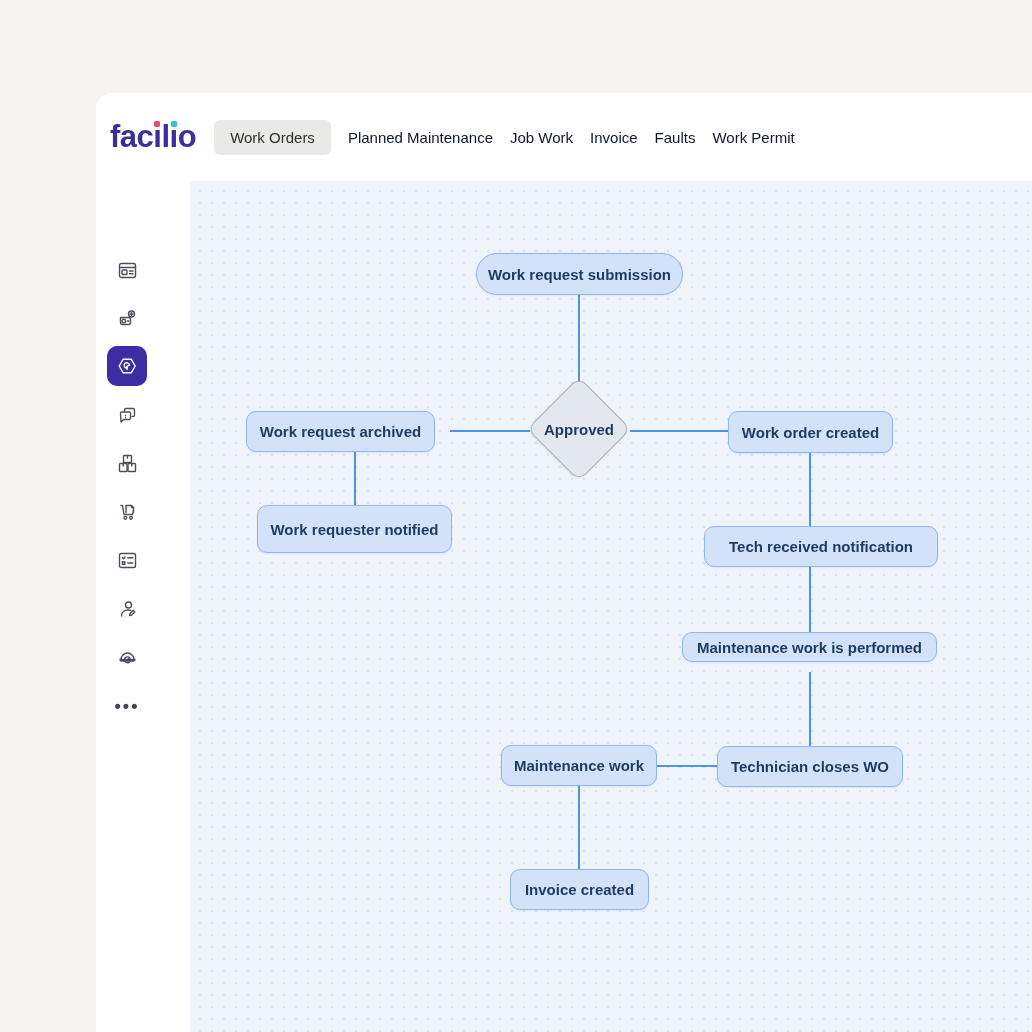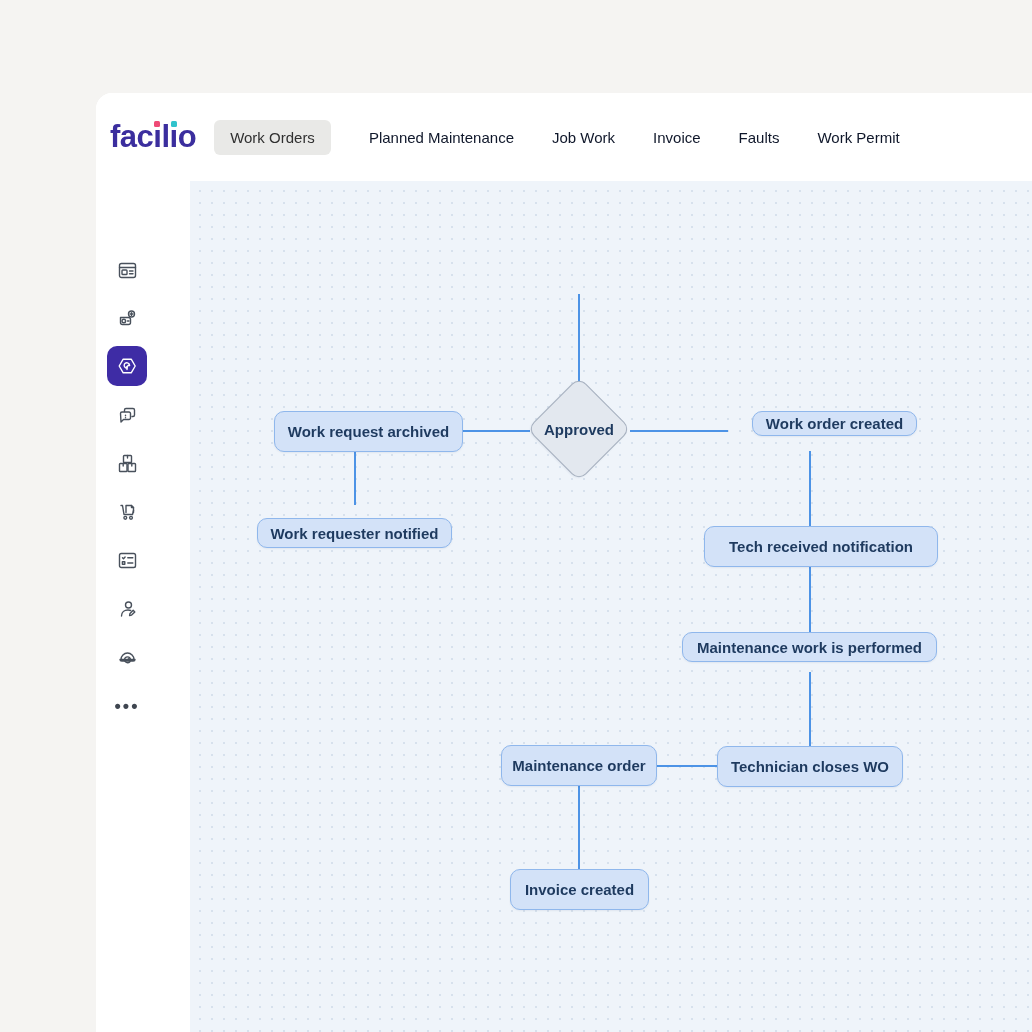--- a/index.html
+++ b/index.html
@@ -32,21 +32,21 @@
     user-select:none;
   }
   .logo .li { position:relative; }
   .logo .li::after {
     content:""; position:absolute; left:50%; transform:translateX(-50%);
     top:2px; width:6px; height:6px; border-radius:1.5px;
   }
   .logo .li.pink::after { background:#ef4b76; }
   .logo .li.teal::after { background:#31c3cc; }
 
-  .tabs { display:flex; align-items:center; margin-left:18px; gap:38px; }
+  .tabs { display:flex; align-items:center; margin-left:18px; gap:17px; }
   .tab {
     font-size:15px; color:#0f172a; cursor:pointer; white-space:nowrap;
     padding:9px 0;
   }
   .tab.active {
     background:#e9e9e7; border-radius:6px; padding:9px 16px;
     color:#303030;
   }
 
   
@@ -247,29 +247,30 @@
     <div class="edge v" style="left:388px; top:113px; height:102px;"></div>
     <div class="edge h" style="left:260px; top:249px; width:80px;"></div>
     <div class="edge h" style="left:440px; top:249px; width:98px;"></div>
     <div class="edge v" style="left:164px; top:270px; height:54px;"></div>
     <div class="edge v" style="left:619px; top:270px; height:76px;"></div>
     <div class="edge v" style="left:619px; top:385px; height:67px;"></div>
     <div class="edge v" style="left:619px; top:491px; height:75px;"></div>
     <div class="edge h" style="left:466px; top:584px; width:62px;"></div>
     <div class="edge v" style="left:388px; top:604px; height:85px;"></div>
 
+    <div class="node pill" style="left:286px; top:72px;  width:207px; height:42px;">Work request submission</div>
 
     <div class="diamond-wrap" style="left:337px; top:196px;">
       <div class="diamond-shape"></div>
       <div class="diamond-label">Approved</div>
     </div>
 
-    <div class="node" style="left:84px;  top:230px; width:189px; height:41px;text-align:center;">Work request archived</div>
-    <div class="node" style="left:67px;  top:337px; width:195px; height:30px;">Work requester notified</div>
-    <div class="node" style="left:538px; top:230px; width:165px; height:25px;margin-left:24px;">Work order created</div>
+    <div class="node" style="left:56px;  top:230px; width:189px; height:41px;text-align:center;">Work request archived</div>
+    <div class="node" style="left:67px;  top:324px; width:195px; height:48px;">Work requester notified</div>
+    <div class="node" style="left:538px; top:230px; width:165px; height:42px;">Work order created</div>
     <div class="node" style="left:514px; top:345px; width:234px; height:41px;">Tech received notification</div>
     <div class="node" style="left:492px; top:451px; width:255px; height:30px;">Maintenance work is performed</div>
     <div class="node" style="left:527px; top:565px; width:186px; height:41px;">Technician closes WO</div>
-    <div class="node" style="left:311px; top:564px; width:156px; height:41px;">Maintenance order</div>
+    <div class="node" style="left:311px; top:564px; width:156px; height:41px;">Maintenance work</div>
     <div class="node" style="left:320px; top:688px; width:139px; height:41px;">Invoice created</div>
   </div>
 
 </div>
 
 </body></html>

